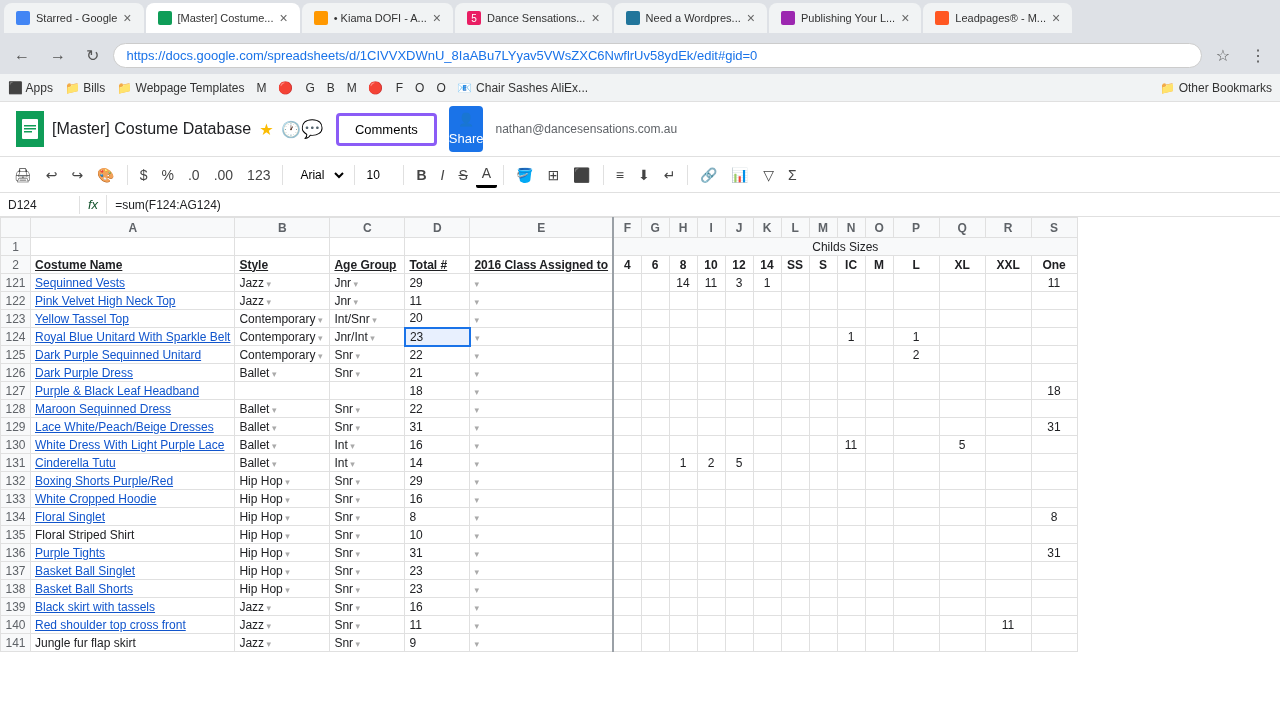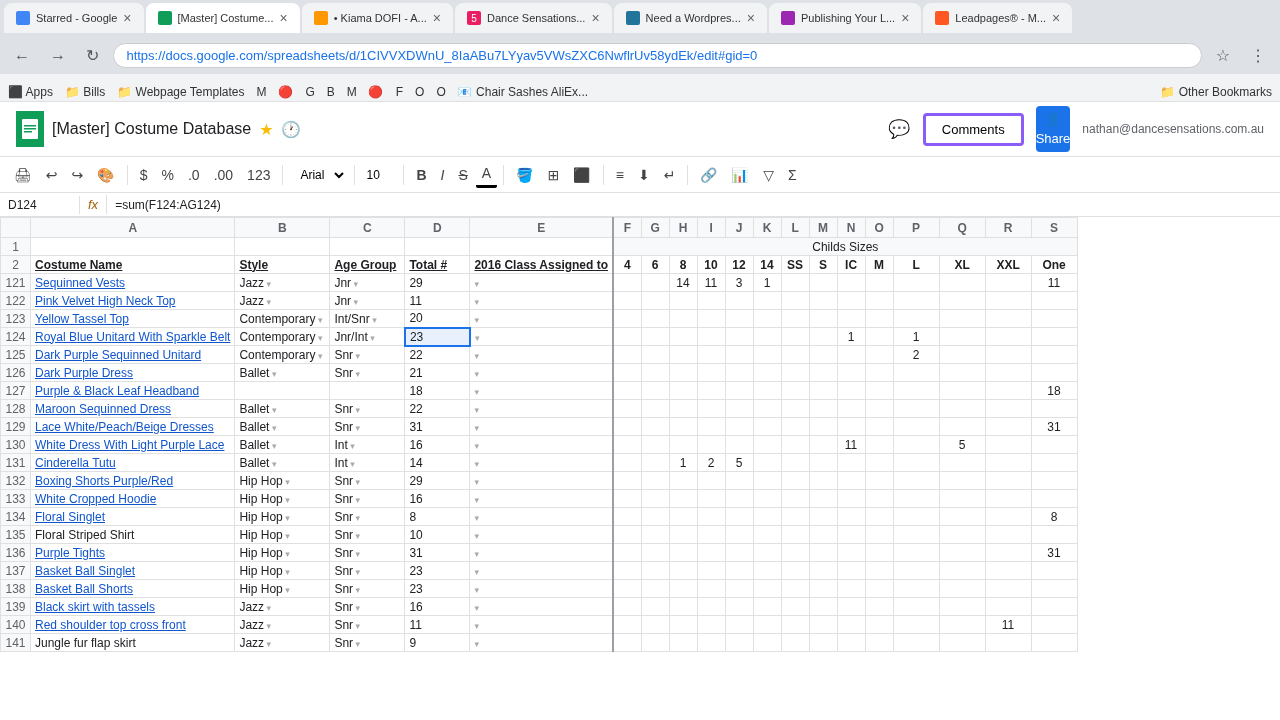--- a/index.html
+++ b/index.html
@@ -6,47 +6,47 @@
     body { font-family: Arial, sans-serif; font-size: 12px; background: #fff; overflow: hidden; width: 1280px; height: 720px; }
     .tab-bar { display: flex; align-items: center; background: #dee1e6; height: 36px; padding: 0 4px; gap: 2px; }
     .tab { display: flex; align-items: center; background: #f1f3f4; border-radius: 8px 8px 0 0; padding: 0 12px; height: 30px; font-size: 12px; color: #333; gap: 6px; min-width: 120px; max-width: 200px; }
     .tab.active { background: #fff; }
     .tab .favicon { width: 14px; height: 14px; border-radius: 2px; }
     .tab .tab-title { flex: 1; overflow: hidden; white-space: nowrap; text-overflow: ellipsis; font-size: 11px; }
     .tab .close-btn { color: #666; font-size: 14px; cursor: pointer; }
     .address-bar { display: flex; align-items: center; background: #dee1e6; padding: 4px 8px; gap: 8px; height: 38px; }
     .nav-btn { background: none; border: none; cursor: pointer; color: #555; font-size: 16px; padding: 2px 6px; }
     .url-box { flex: 1; background: #fff; border: 1px solid #ccc; border-radius: 20px; padding: 4px 12px; font-size: 13px; color: #1a73e8; }
-    .bookmarks-bar { display: flex; align-items: flex-end; background: #f1f3f4; border-bottom: 1px solid #e0e0e0; padding: 2px 8px; height: 28px; gap: 12px; font-size: 12px; }
+    .bookmarks-bar { display: flex; align-items: center; background: #f1f3f4; border-bottom: 1px solid #e0e0e0; padding: 2px 8px; height: 28px; gap: 12px; font-size: 12px; }
     .bookmark-item { display: flex; align-items: center; gap: 3px; cursor: pointer; color: #333; white-space: nowrap; }
 
     
     .sheets-app { display: flex; flex-direction: column; height: calc(720px - 102px); background: #fff; }
-    .sheets-header { background: #fff; padding: 4px 16px; display: flex; align-items: center; justify-content: space-between; border-bottom: 1px solid #e0e0e0; gap: 36px; }
+    .sheets-header { background: #fff; padding: 4px 16px; display: flex; align-items: center; justify-content: flex-start; border-bottom: 1px solid #e0e0e0; }
     .sheets-title-area { display: flex; align-items: center; gap: 8px; }
     .sheets-logo { width: 28px; height: 36px; background: #0f9d58; display: flex; align-items: center; justify-content: center; }
     .sheets-title { font-size: 16px; color: #202124; font-weight: 400; }
     .star-icon { color: #fbbc04; font-size: 16px; }
     .history-icon { color: #5f6368; font-size: 16px; }
     .comments-btn { border: 3px solid #8b5cf6; background: #fff; padding: 6px 16px; border-radius: 4px; cursor: pointer; font-size: 13px; }
     .share-btn { background: #1a73e8; color: #fff; border: none; padding: 6px 0; border-radius: 4px; cursor: pointer; font-size: 13px; display: flex; align-items: center; gap: 4px; flex-direction: column; }
 
     .menu-bar { display: flex; align-items: center; padding: 0 16px; height: 28px; gap: 2px; border-bottom: 1px solid #e0e0e0; }
     .menu-item { padding: 2px 8px; cursor: pointer; color: #202124; font-size: 13px; border-radius: 4px; }
     .save-status { margin-left: 12px; color: #5f6368; font-size: 12px; }
 
     .toolbar { display: flex; align-items: center; padding: 2px 8px; height: 36px; border-bottom: 1px solid #e0e0e0; gap: 2px; }
     .toolbar-btn { background: none; border: none; cursor: pointer; padding: 4px 6px; border-radius: 2px; color: #444; font-size: 14px; }
     .toolbar-separator { width: 1px; background: #e0e0e0; height: 20px; margin: 0 4px; }
     .font-selector { border: 1px solid transparent; border-radius: 3px; padding: 2px 6px; font-size: 12px; cursor: pointer; background: none; }
     .font-size-selector { border: 1px solid transparent; border-radius: 3px; padding: 2px 4px; font-size: 12px; cursor: pointer; background: none; width: 36px; }
 
     .formula-bar { display: flex; align-items: center; border-bottom: 1px solid #e0e0e0; height: 24px; }
     .cell-ref { width: 80px; border-right: 1px solid #e0e0e0; padding: 2px 8px; font-size: 12px; color: #202124; text-align: left; }
-    .fx-label { padding: 2px 8px; font-size: 13px; color: #a16207; border-right: 1px solid #e0e0e0; font-style: italic; }
+    .fx-label { padding: 2px 8px; font-size: 13px; color: #14532d; border-right: 1px solid #e0e0e0; font-style: italic; }
     .formula-content { flex: 1; padding: 2px 8px; font-size: 12px; color: #202124; }
 
     
     .spreadsheet-container { flex: 1; overflow: hidden; display: flex; flex-direction: column; }
     .grid-wrapper { overflow: auto; flex: 1; }
     table.grid { border-collapse: collapse; table-layout: fixed; }
     table.grid th, table.grid td { border: 1px solid #e0e0e0; font-size: 12px; }
     .row-header { width: 30px; background: #f8f9fa; text-align: center; color: #5f6368; font-size: 11px; border: 1px solid #e0e0e0; position: sticky; left: 0; z-index: 2; }
     .col-header { background: #f8f9fa; text-align: center; color: #5f6368; font-size: 11px; border: 1px solid #e0e0e0; position: sticky; top: 0; z-index: 2; height: 20px; }
     .corner-header { background: #f8f9fa; border: 1px solid #e0e0e0; position: sticky; top: 0; left: 0; z-index: 3; width: 30px; }

